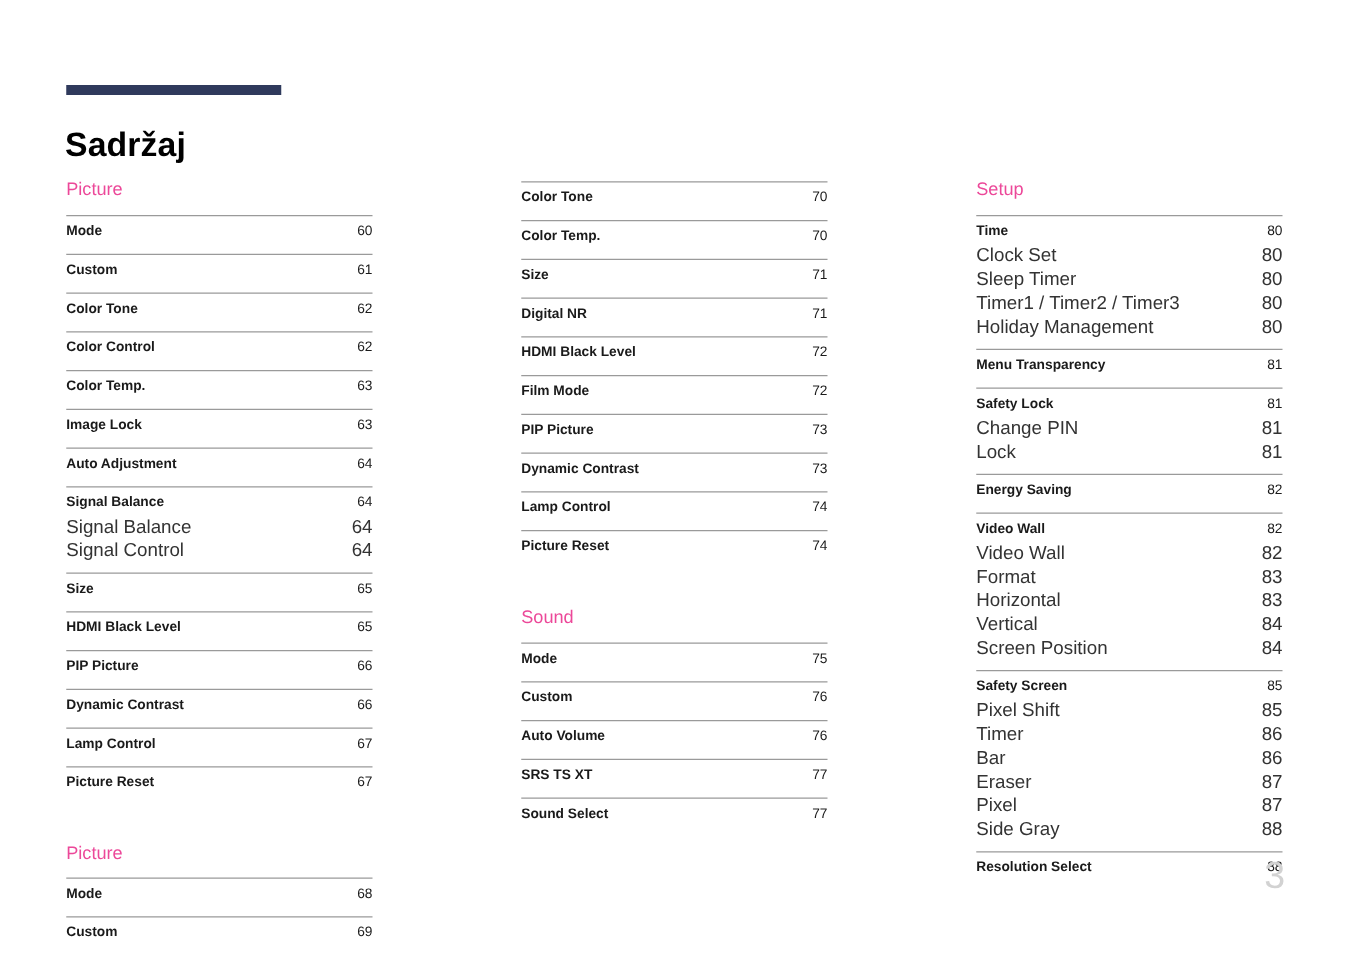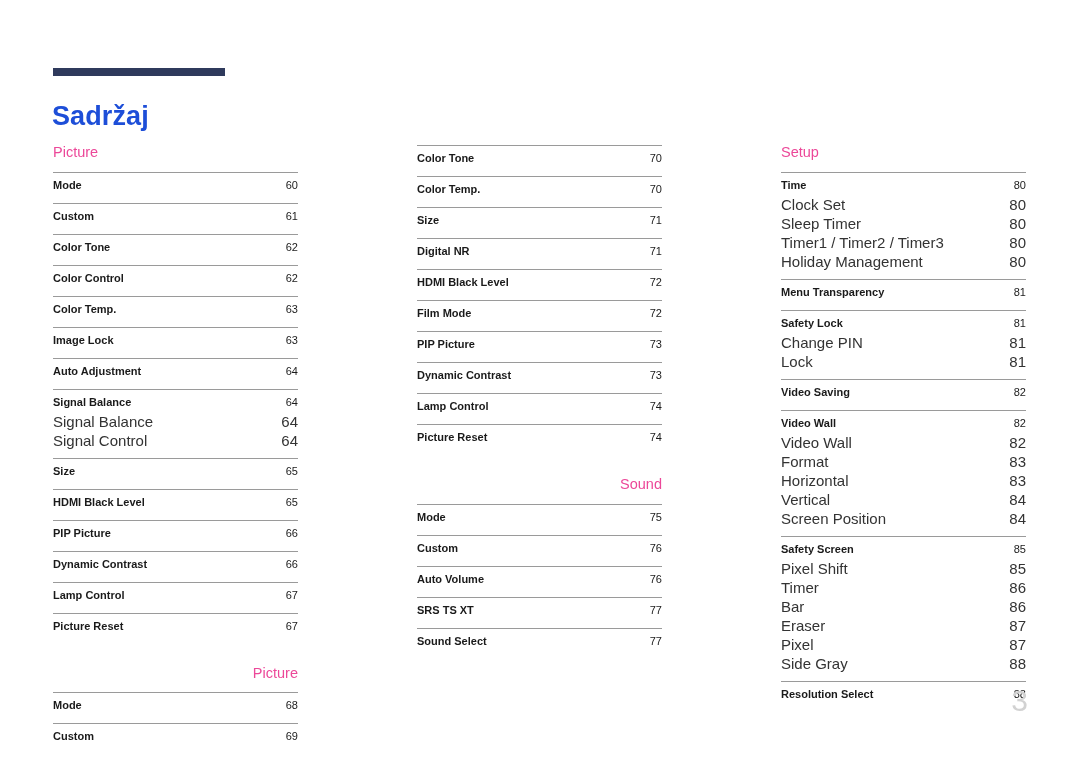--- a/index.html
+++ b/index.html
@@ -29,21 +29,21 @@
     width: 172px;
     height: 8px;
     background: #2f3a5c;
   }
   .page-title {
     position: absolute;
     left: 52px;
     top: 84px;
     font-size: 27px;
     font-weight: bold;
-    color: #1d4ed8;
+    color: #000000;
     letter-spacing: 0.1px;
     line-height: 1.1;
   }
 
   
   .columns {
     position: absolute;
     left: 0;
     top: 145px;
     width: 1080px;
@@ -91,21 +91,21 @@
     font-weight: normal;
     color: #333333;
   }
   .row .label { white-space: nowrap; }
   .row .pageno { white-space: nowrap; }
   .row.main .pageno { font-weight: normal; color: #1a1a1a; }
   .row.sub .pageno { font-weight: normal; color: #333333; }
 
   
   .group + .group { margin-top: 7px; }
-  .section + .section { margin-top: 29px; text-align: right; }
+  .section + .section { margin-top: 39px; }
 
   
   .folio {
     position: absolute;
     right: 52px;
     top: 686px;
     width: 30px;
     text-align: right;
     font-size: 30px;
     color: #d2d2d2;
@@ -371,21 +371,21 @@
               <span class="label">Change PIN</span>
               <span class="pageno">81</span>
             </div>
             <div class="row sub">
               <span class="label">Lock</span>
               <span class="pageno">81</span>
             </div>
           </div>
           <div class="group">
             <div class="row main">
-              <span class="label">Video Saving</span>
+              <span class="label">Energy Saving</span>
               <span class="pageno">82</span>
             </div>
           </div>
           <div class="group">
             <div class="row main">
               <span class="label">Video Wall</span>
               <span class="pageno">82</span>
             </div>
             <div class="row sub">
               <span class="label">Video Wall</span>

